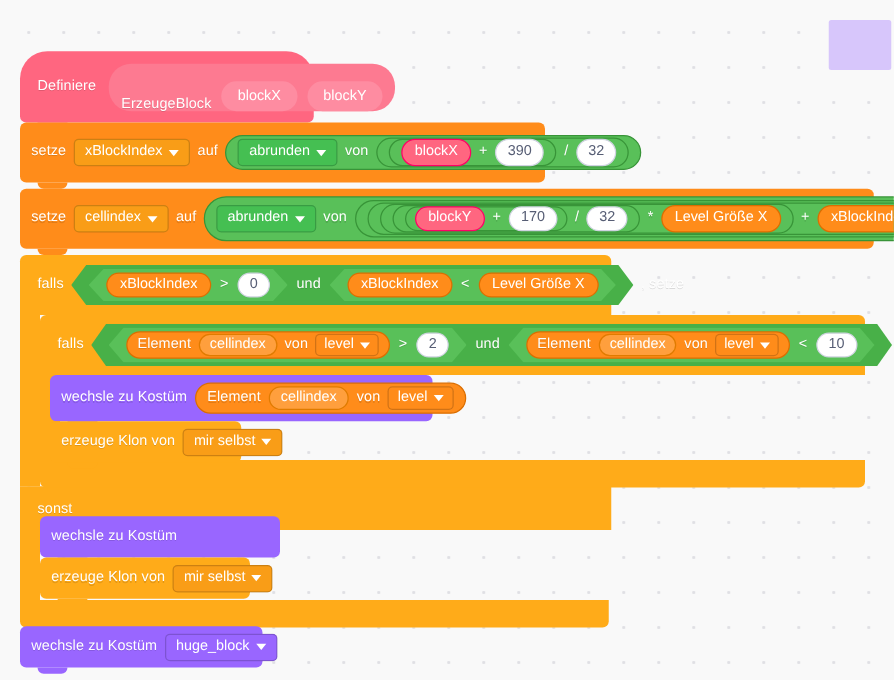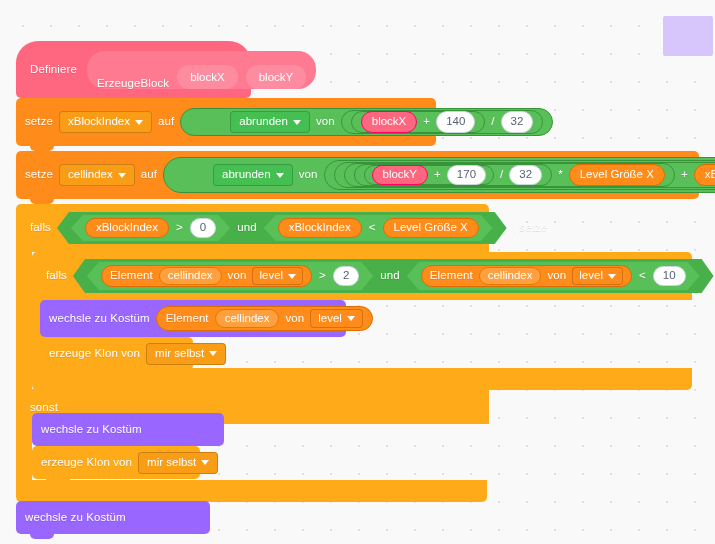--- a/index.html
+++ b/index.html
@@ -52,21 +52,21 @@
   .rep.list  { background:#ff8c1a; border:1px solid #db6e00; }
 
   
   .dd {
     display:inline-flex; align-items:center; gap:5px;
     height:22px; padding:0 8px; border-radius:4px;
     font-size:11.5px; color:#fff; line-height:1;
     border:1px solid rgba(0,0,0,.18);
   }
   .dd.on-orange  { background:#f99d17; }
-  .dd.on-green   { background:#45bf52;margin-left:40px; }
+  .dd.on-green   { background:#45bf52; }
   .dd.on-purple  { background:#9966ff; }
   .dd.on-listorg { background:#ff8c1a; }
   .dd .arrow {
     width:0;height:0;border-left:4.5px solid transparent;border-right:4.5px solid transparent;
     border-top:5px solid #fff; display:inline-block;
   }
 
   
   .op {
     display:inline-flex; align-items:center; gap:6px;
@@ -143,21 +143,21 @@
     <span class="op">
       <span class="dd on-green">
         <span>abrunden</span>
         <i class="arrow"></i>
       </span>
       <span class="lbl">von</span>
       <span class="op inner">
         <span class="op inner" style="height:22px;">
           <span class="rep param">blockX</span>
           <span class="lbl">+</span>
-          <span class="rep num">140</span>
+          <span class="rep num">390</span>
         </span>
         <span class="lbl">/</span>
         <span class="rep num">32</span>
       </span>
     </span>
   </div>
 </div>
 
 <div class="body vars" style="left:16px; top:151px; width:683px; height:48px;">
   <div class="notch-bottom" style="background:#ff8c1a;"></div>
@@ -312,14 +312,18 @@
       <span>mir selbst</span>
       <i class="arrow"></i>
     </span>
   </div>
 </div>
 
 <div class="body looks" style="left:16px; top:501px; width:194px; height:33px;">
   <div class="notch-bottom" style="background:#9966ff;"></div>
   <div class="row" style="left:0; top:0; height:33px;">
     <span class="lbl">wechsle zu Kostüm</span>
+    <span class="dd on-purple">
+      <span>huge_block</span>
+      <i class="arrow"></i>
+    </span>
   </div>
 </div>
 
 </body></html>

